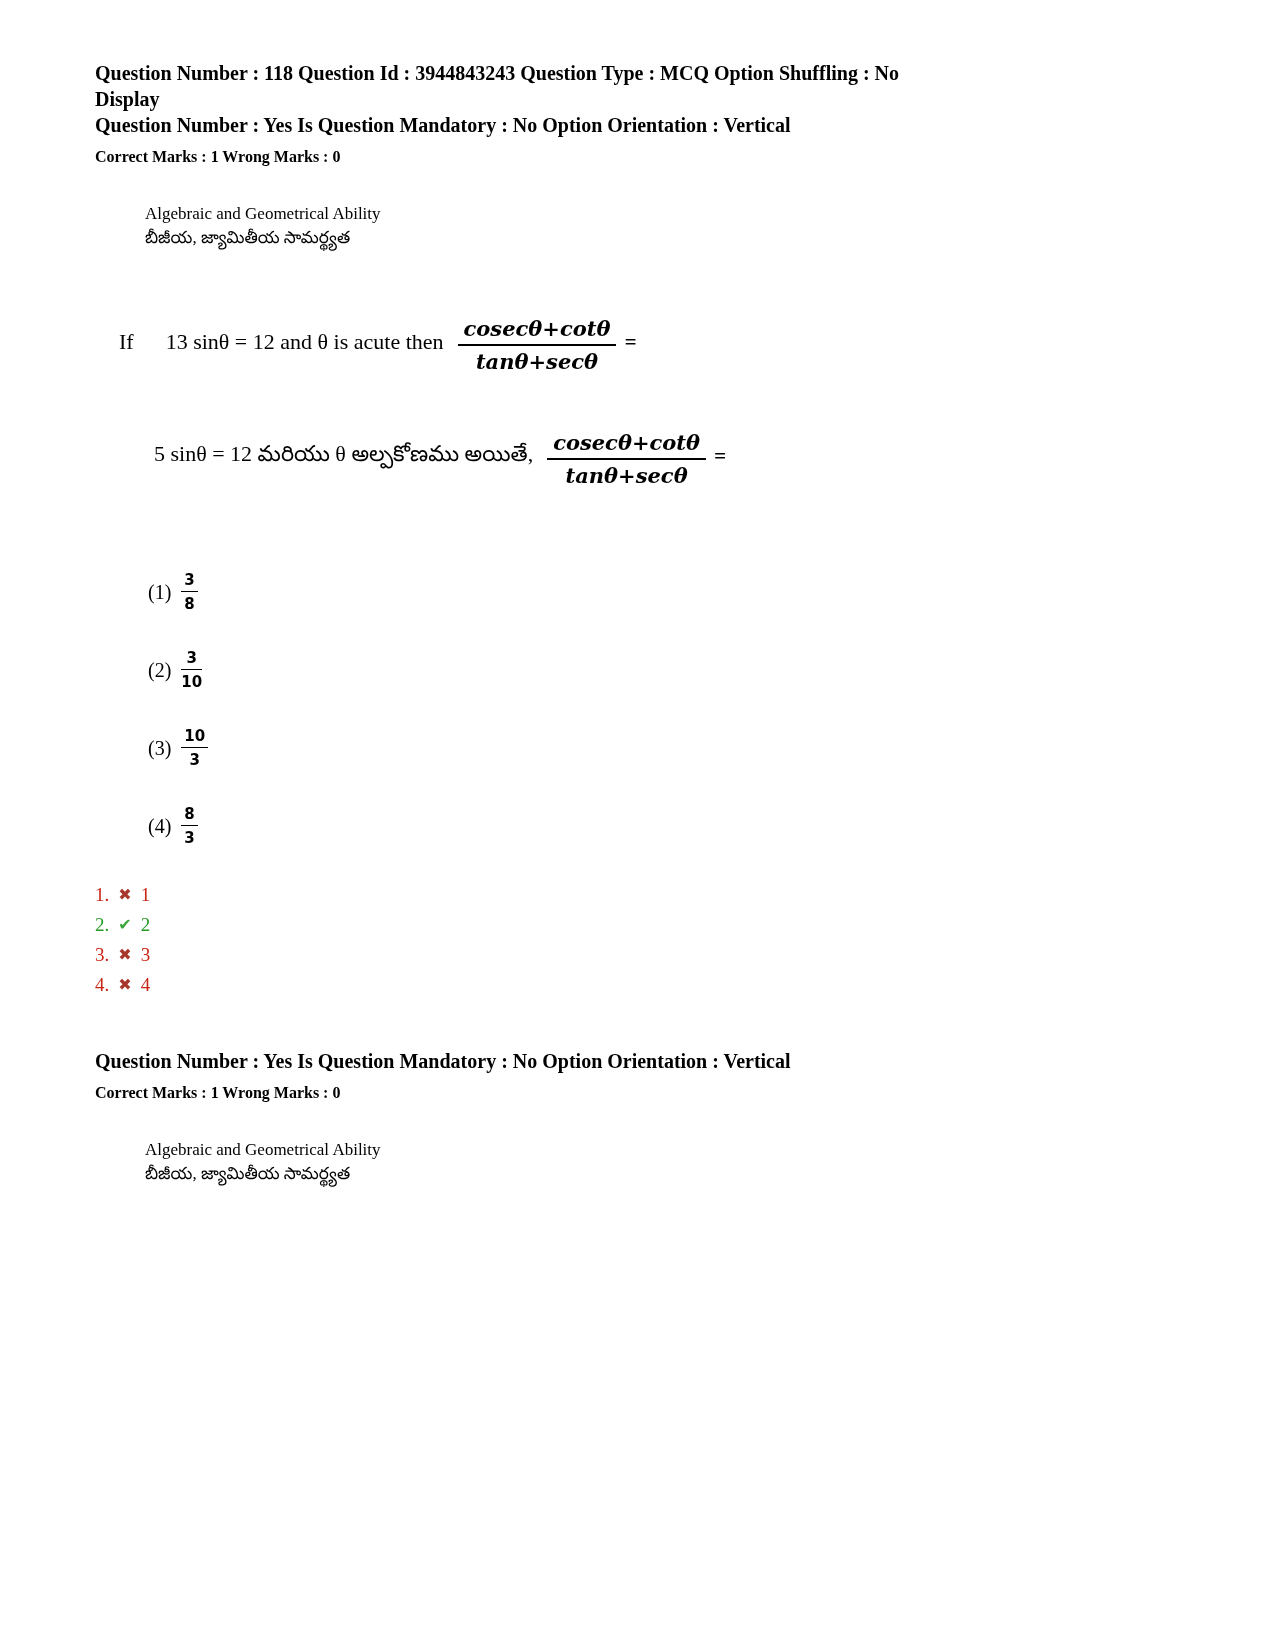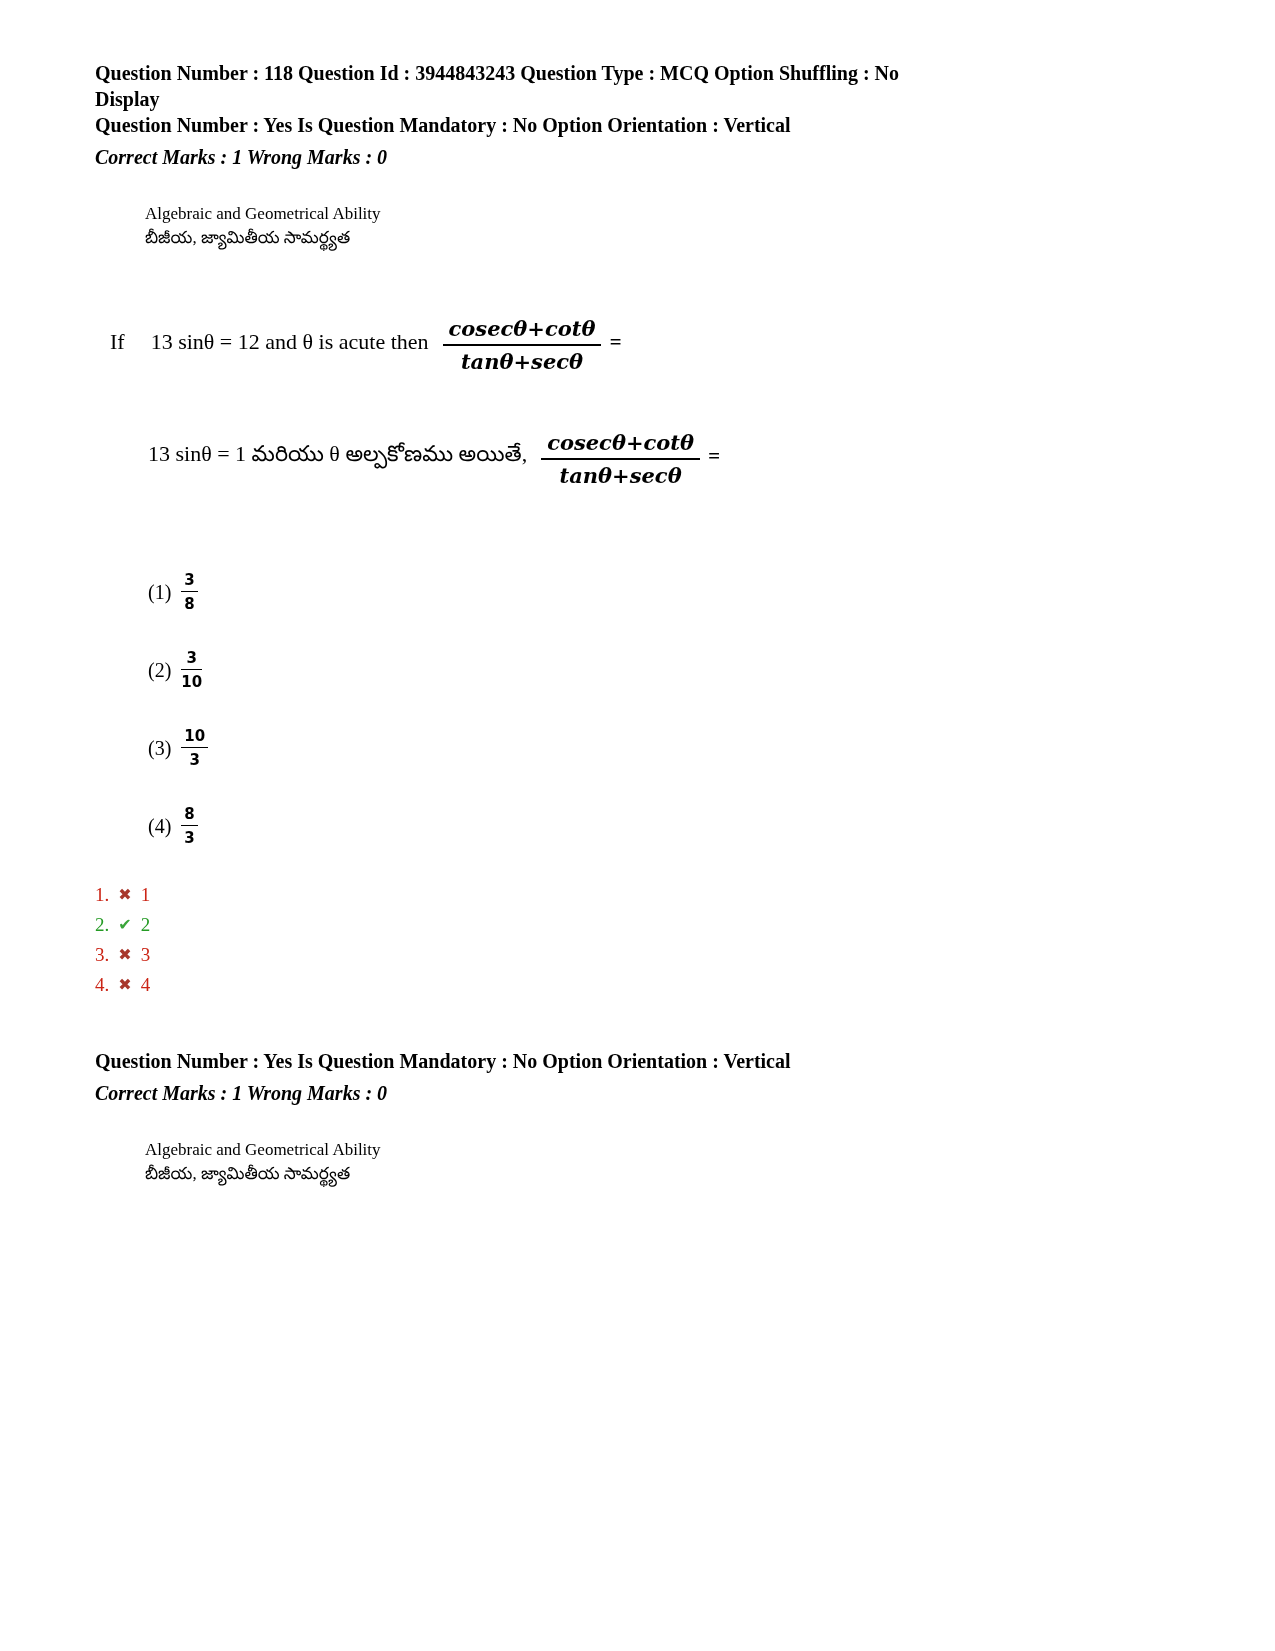--- a/index.html
+++ b/index.html
@@ -19,41 +19,40 @@
   }
   .q-header {
     font-weight: bold;
     font-size: 20px;
     line-height: 26px;
     margin: 0;
     max-width: 1010px;
   }
   .q-marks {
     font-weight: bold;
-    font-size: 20px;
+    font-size: 16px;
     line-height: 26px;
     margin: 6px 0 0 0;
-    font-style: italic;
   }
   .section-label {
     margin: 32px 0 0 50px;
     font-size: 17px;
     line-height: 24px;
   }
   .math-line {
     display: flex;
     align-items: center;
     font-size: 22px;
     margin: 60px 0 0 15px;
   }
   .math-line.telugu {
     margin: 50px 0 0 53px;
   }
-  .lead-word { margin-right: 26px; }
-  .math-text { margin-right: 14px; }
+  .lead-word { margin-right: 26px; margin-left: 9px; }
+  .math-text { margin-right: 14px; margin-left: 6px; }
   .frac {
     display: inline-block;
     text-align: center;
     vertical-align: middle;
   }
   .frac .num {
     display: block;
     border-bottom: 2px solid #000;
     padding: 0 6px 3px 6px;
   }
@@ -147,21 +146,21 @@
       <span class="lead-word">If</span>
       <span class="math-text">13 sinθ = 12 and θ is  acute then</span>
       <span class="frac big">
         <span class="num">cosecθ+cotθ</span>
         <span class="den">tanθ+secθ</span>
       </span>
       <span class="equals">=</span>
     </div>
 
     <div class="math-line telugu">
-      <span class="math-text">13 sinθ = 1 మరియు θ అల్పకోణము అయితే,</span>
+      <span class="math-text">5 sinθ = 12 మరియు θ అల్పకోణము అయితే,</span>
       <span class="frac big">
         <span class="num">cosecθ+cotθ</span>
         <span class="den">tanθ+secθ</span>
       </span>
       <span class="equals">=</span>
     </div>
 
     <div class="choices">
       <div class="choice">
         <span class="choice-label">(1)</span>

